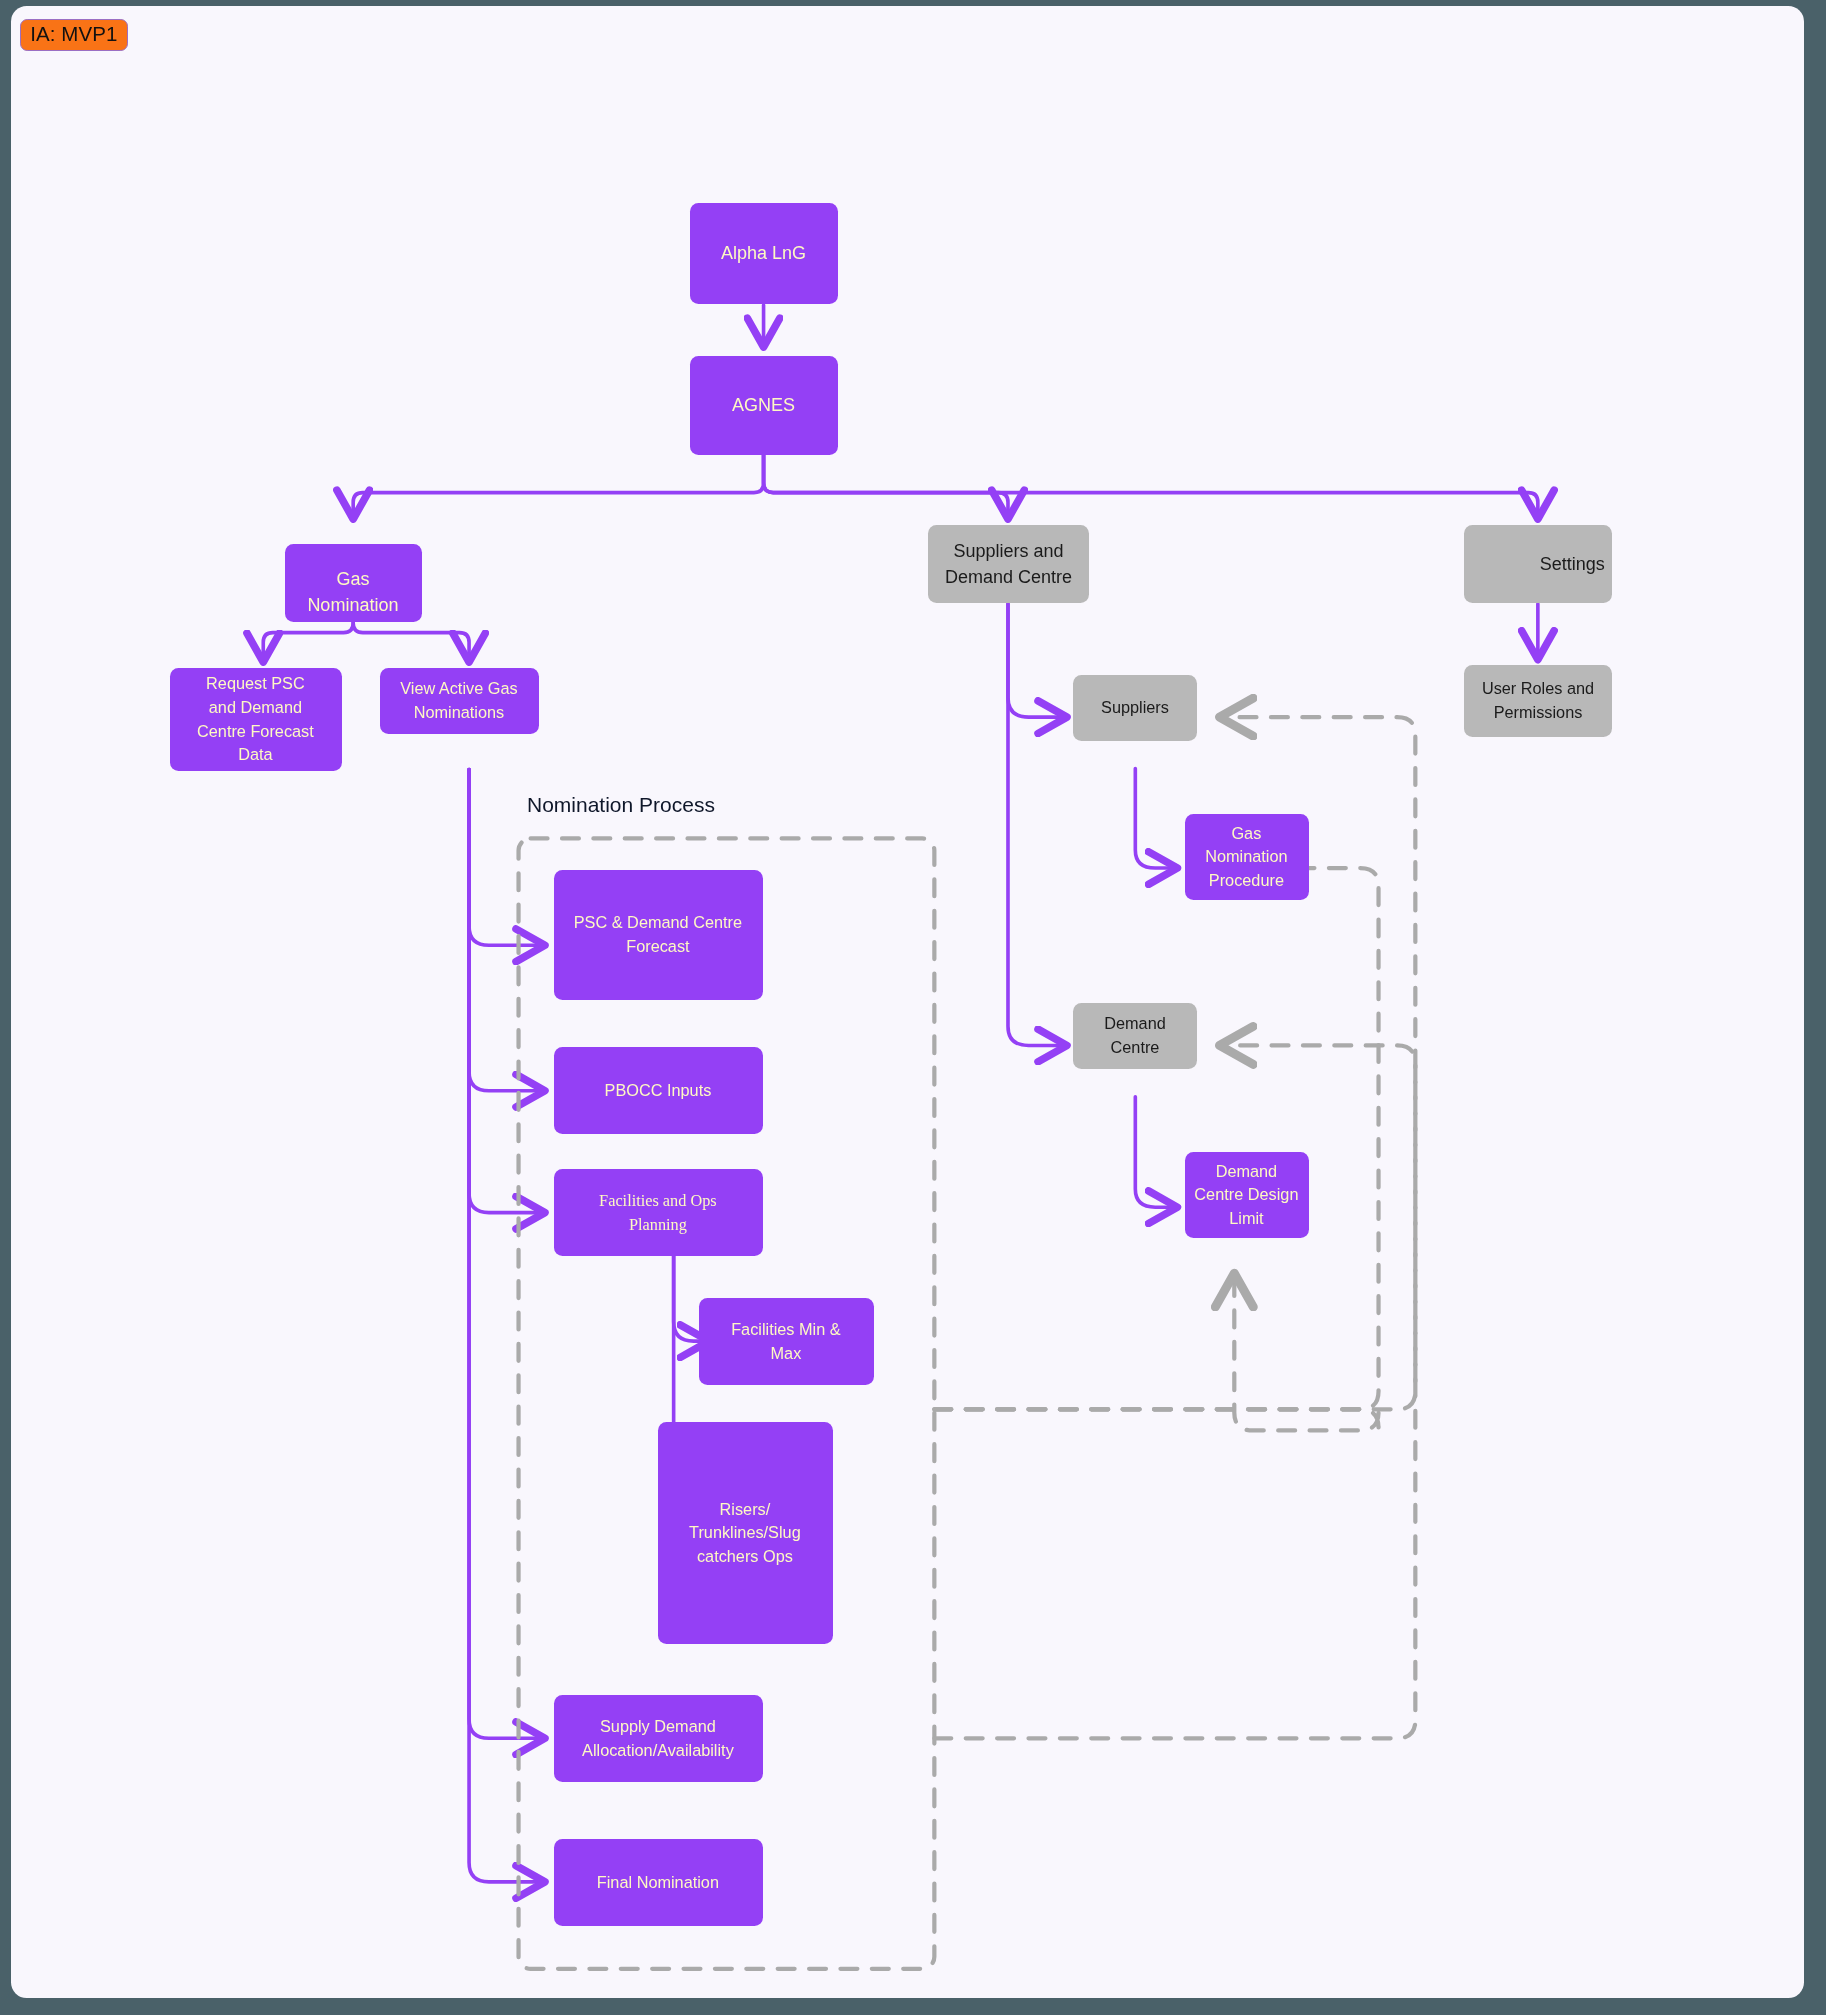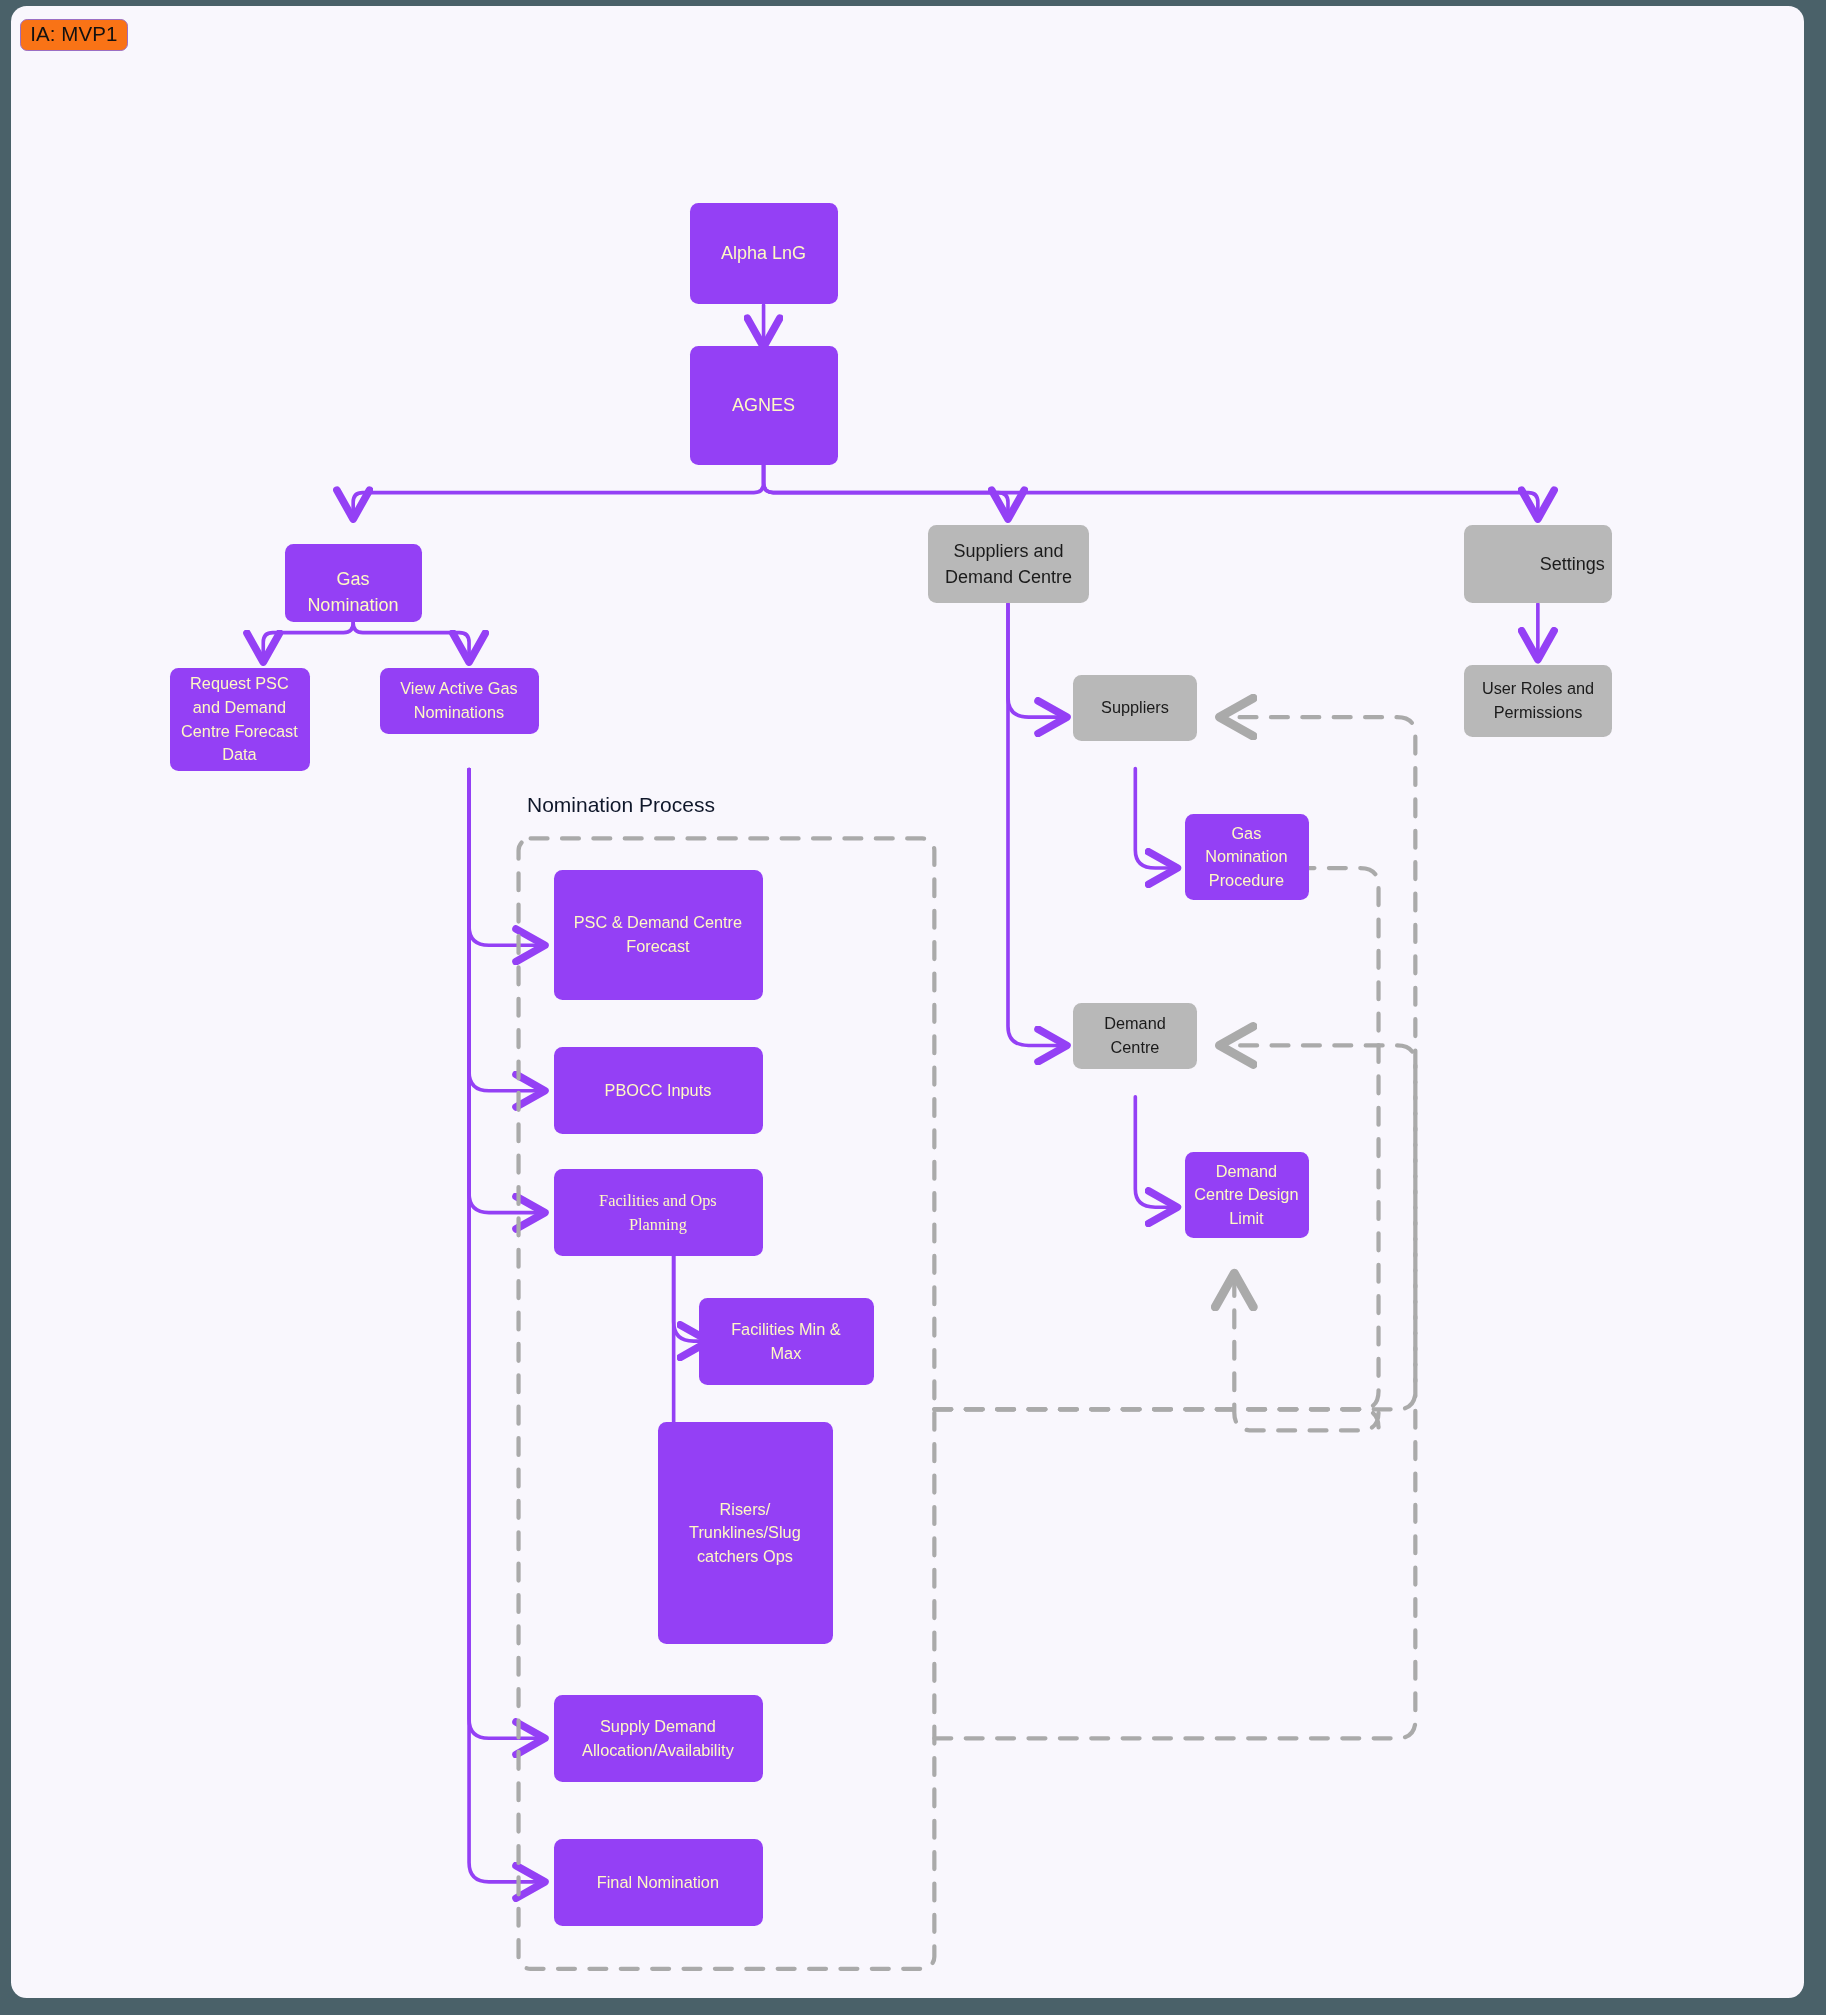--- a/index.html
+++ b/index.html
@@ -73,38 +73,38 @@
     </svg>
 
     <div class="badge">IA: MVP1</div>
 
     <div class="grp-label" style="left:516px;top:787px;">Nomination Process</div>
 
     <div class="node np fs30" style="left:679px;top:197px;width:148px;height:101px;">
       <span>Alpha LnG</span>
     </div>
 
-    <div class="node np fs30" style="left:679px;top:340px;width:148px;height:119px;">
+    <div class="node np fs30" style="left:679px;top:350px;width:148px;height:99px;">
       <span>AGNES</span>
     </div>
 
     <div class="node np fs30" style="left:274px;top:538px;width:137px;height:78px;align-items:flex-end;">
       <span>Gas Nomination</span>
     </div>
 
     <div class="node ng fs30" style="left:917px;top:519px;width:161px;height:78px;">
       <span>Suppliers and
 Demand Centre</span>
     </div>
 
     <div class="node ng fs30" style="left:1453px;top:519px;width:148px;height:78px;justify-content:flex-end;">
       <span>Settings</span>
     </div>
 
-    <div class="node np fs28" style="left:159px;top:662px;width:140px;height:103px;">
+    <div class="node np fs28" style="left:159px;top:662px;width:172px;height:103px;">
       <span>Request PSC
 and Demand
 Centre Forecast
 Data</span>
     </div>
 
     <div class="node np fs28" style="left:369px;top:662px;width:159px;height:66px;">
       <span>View Active Gas
 Nominations</span>
     </div>

